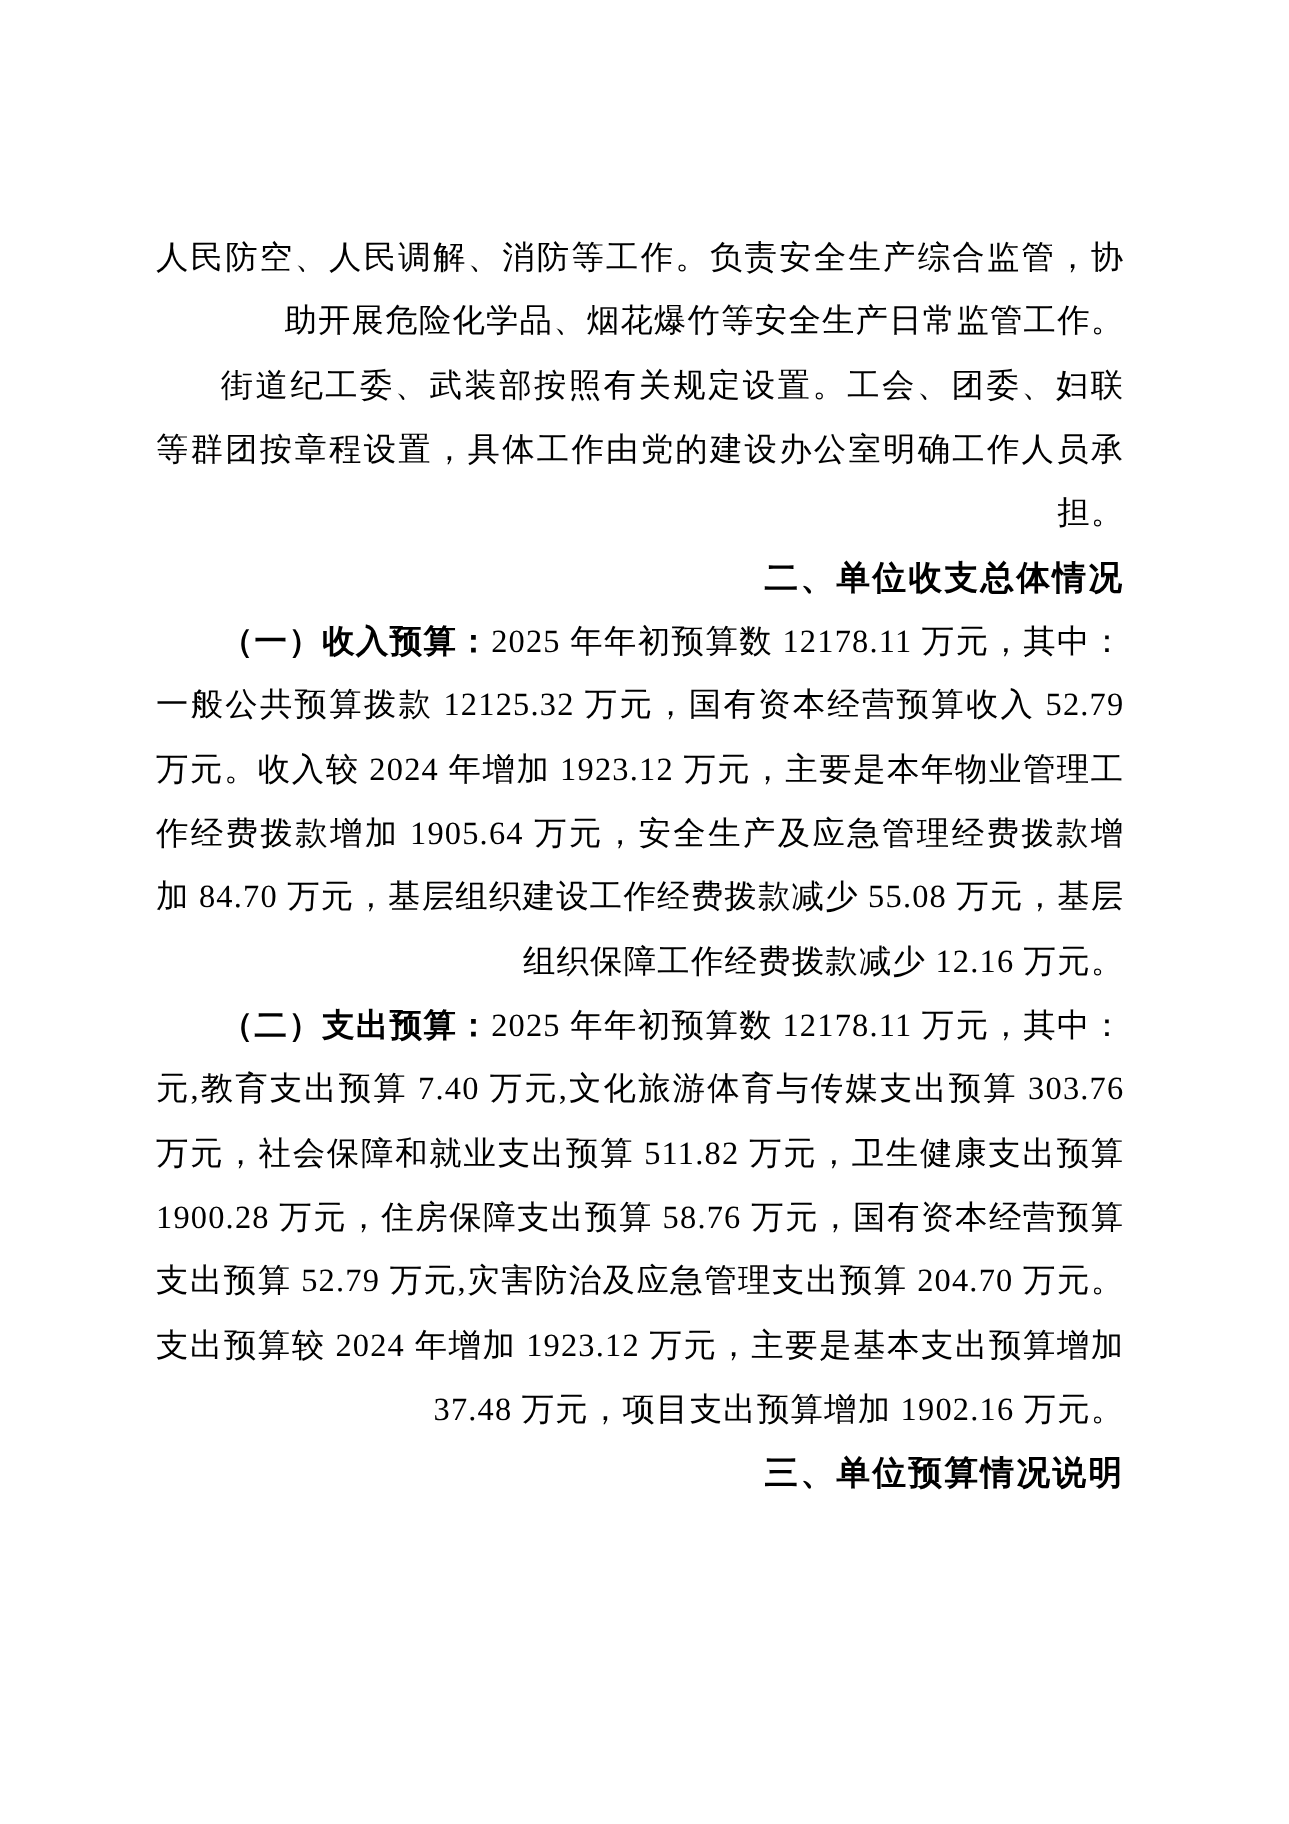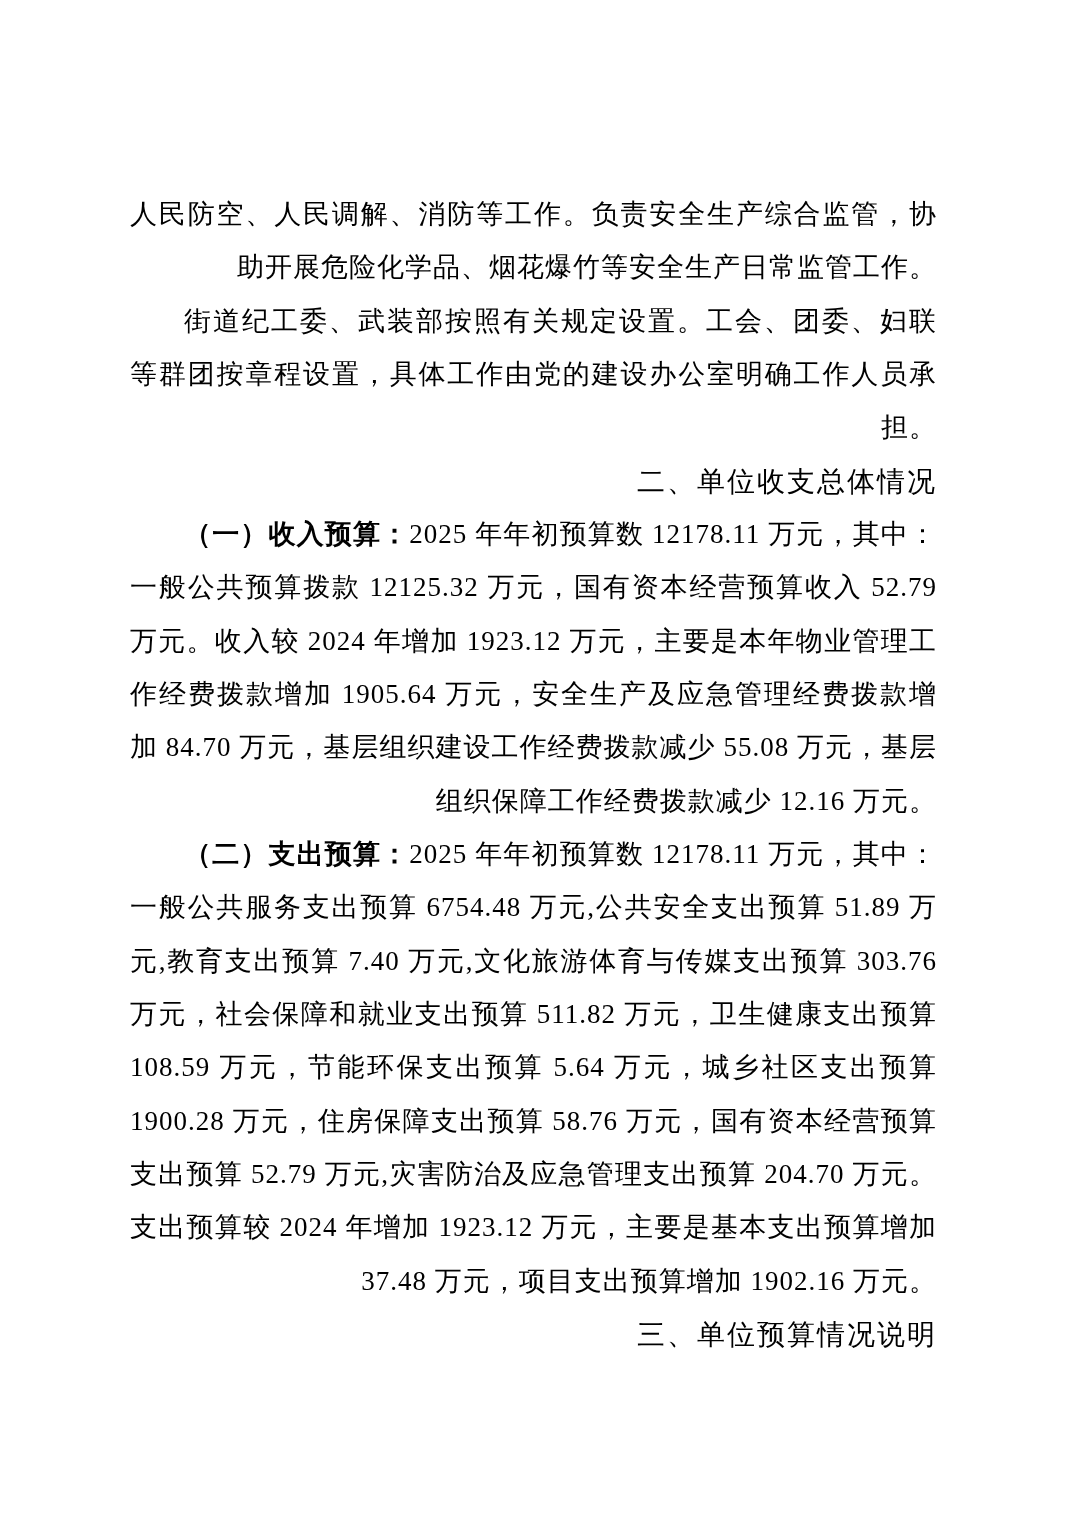--- a/index.html
+++ b/index.html
@@ -29,21 +29,21 @@
   }
   .line.j {
     text-align: justify;
     text-align-last: justify;
     text-justify: inter-character;
   }
   .line.ind { text-indent: 54px; }
   .para { margin: 0; }
   .heading .line {
     font-family: "Liberation Sans", "DejaVu Sans", sans-serif;
-    font-weight: normal;
+    font-weight: bold;
     font-size: 28px;
     letter-spacing: 2px;
   }
   .lead { font-weight: bold; }
 </style>
 </head>
 <body style="background: rgb(255, 255, 255); color: rgb(0, 0, 0);">
 
 <main class="doc">
     <div class="para">
@@ -61,24 +61,22 @@
     <div class="para">
       <div class="line j ind"><span class="lead">（一）收入预算：</span>2025 年年初预算数 12178.11 万元，其中：</div>
       <div class="line j">一般公共预算拨款 12125.32 万元，国有资本经营预算收入 52.79</div>
       <div class="line j">万元。收入较 2024 年增加 1923.12 万元，主要是本年物业管理工</div>
       <div class="line j">作经费拨款增加 1905.64 万元，安全生产及应急管理经费拨款增</div>
       <div class="line j">加 84.70 万元，基层组织建设工作经费拨款减少 55.08 万元，基层</div>
       <div class="line">组织保障工作经费拨款减少 12.16 万元。</div>
     </div>
     <div class="para">
       <div class="line j ind"><span class="lead">（二）支出预算：</span>2025 年年初预算数 12178.11 万元，其中：</div>
-      <div class="line j">一般公共服务支出预算 6754.48 万元,公共安全支出预算 51.89 万</div>
       <div class="line j">元,教育支出预算 7.40 万元,文化旅游体育与传媒支出预算 303.76</div>
       <div class="line j">万元，社会保障和就业支出预算 511.82 万元，卫生健康支出预算</div>
-      <div class="line j">108.59 万元，节能环保支出预算 5.64 万元，城乡社区支出预算</div>
       <div class="line j">1900.28 万元，住房保障支出预算 58.76 万元，国有资本经营预算</div>
       <div class="line j">支出预算 52.79 万元,灾害防治及应急管理支出预算 204.70 万元。</div>
       <div class="line j">支出预算较 2024 年增加 1923.12 万元，主要是基本支出预算增加</div>
       <div class="line">37.48 万元，项目支出预算增加 1902.16 万元。</div>
     </div>
     <div class="heading">
       <div class="line ind">三、单位预算情况说明</div>
     </div>
   </main>
 

